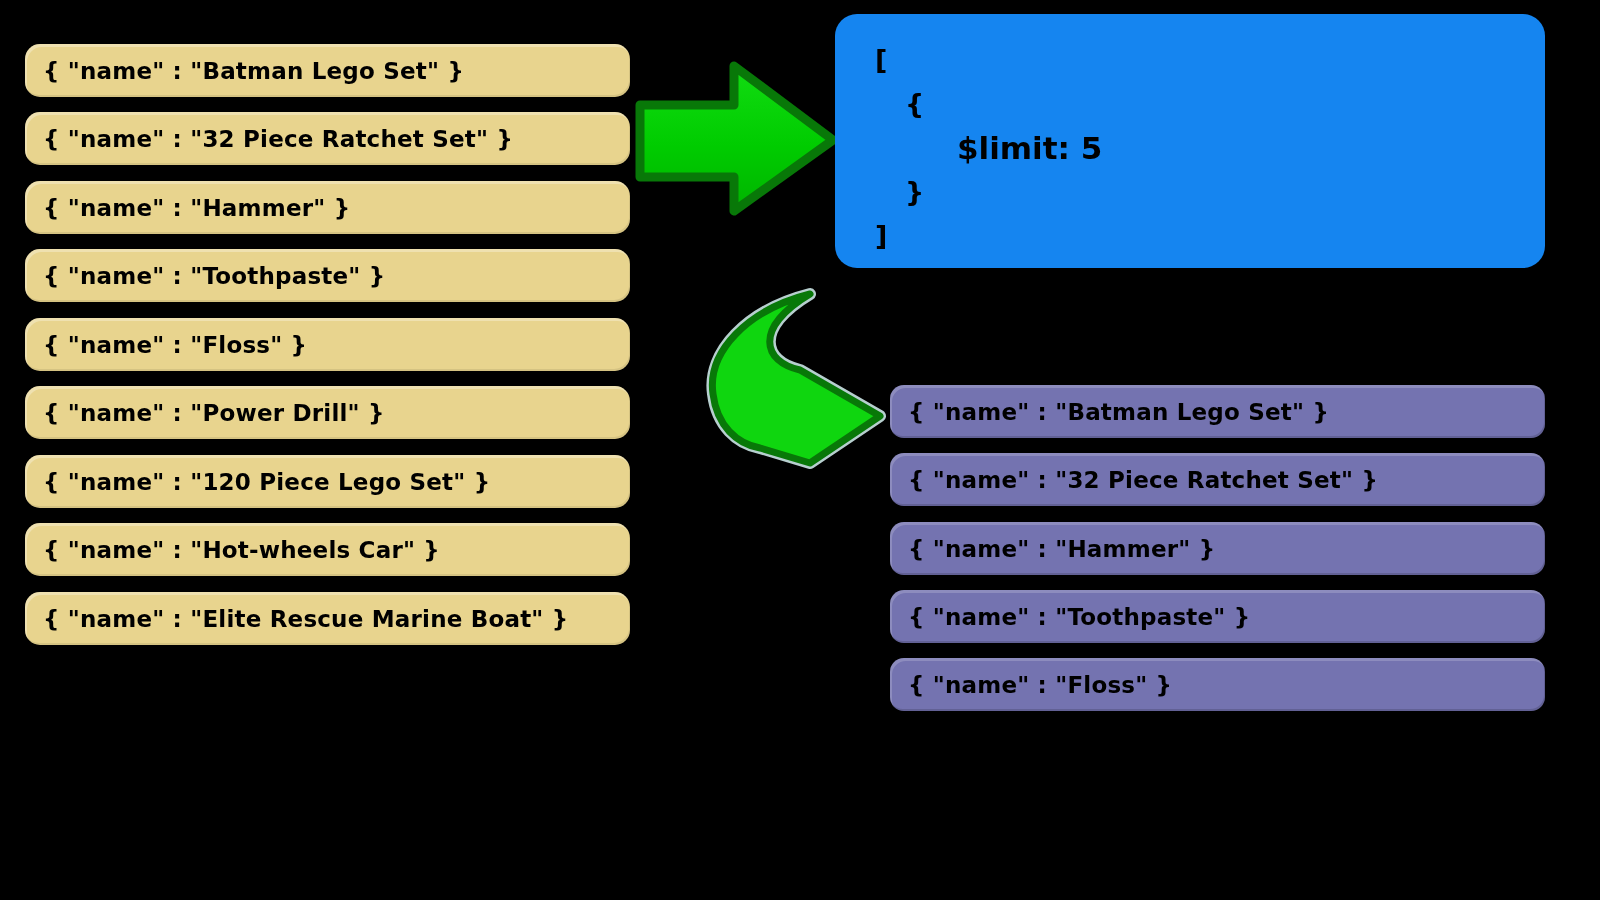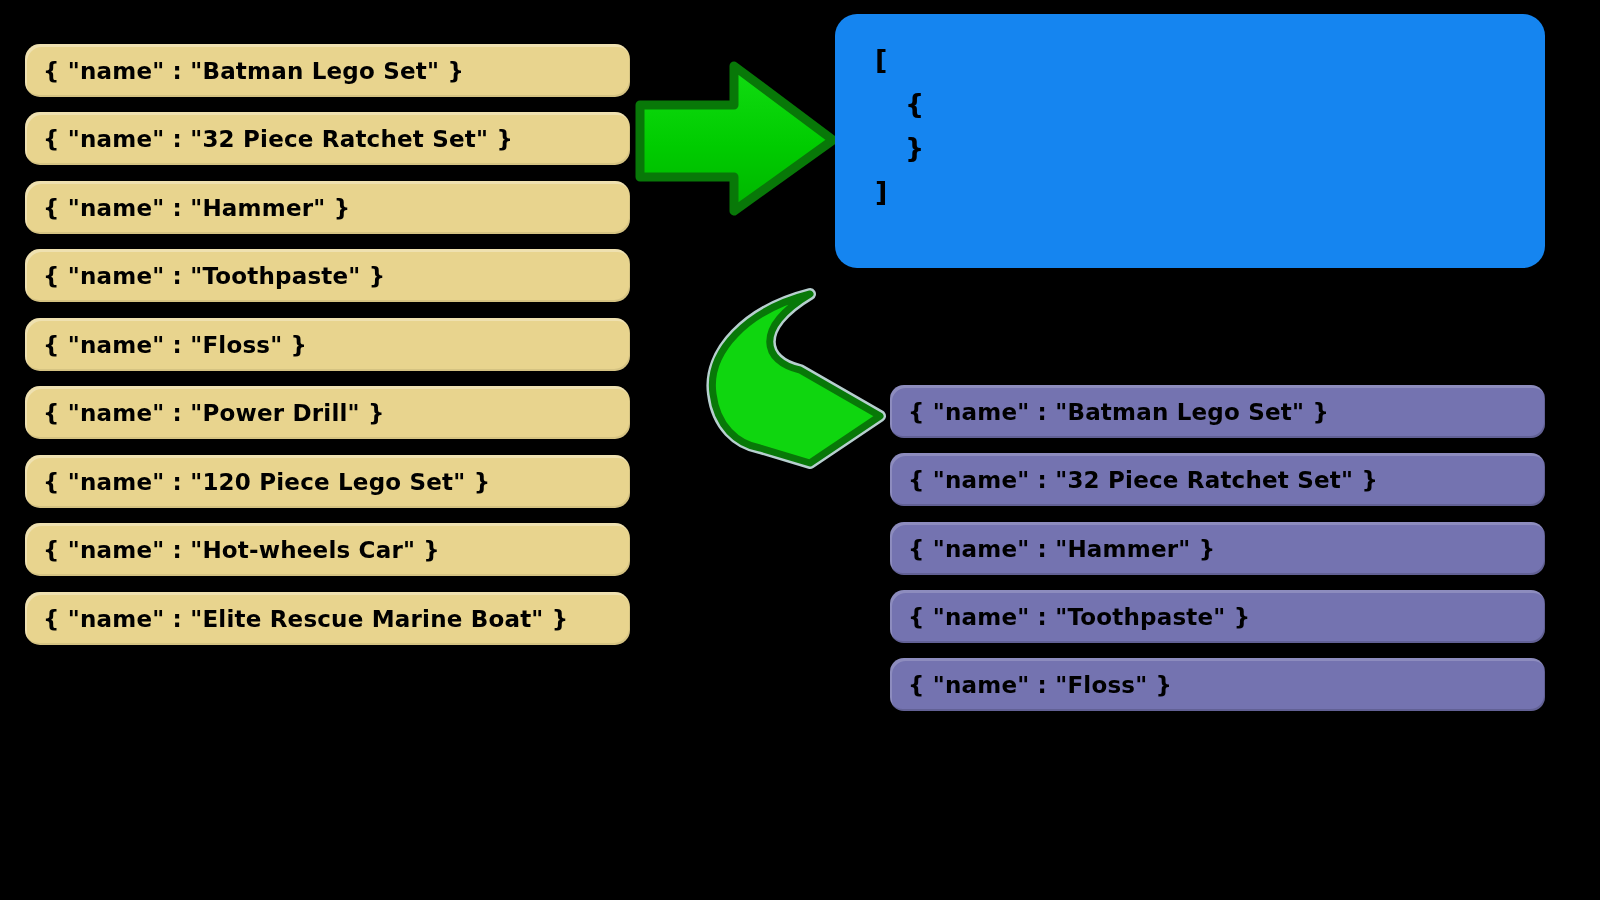--- a/index.html
+++ b/index.html
@@ -53,20 +53,21 @@
         <stop offset="0.55" stop-color="#00CC00"></stop>
         <stop offset="1" stop-color="#00B400"></stop>
       </linearGradient>
     </defs>
     <path d="M6,47 L100,47 L100,8 L199,82 L100,153 L100,119 L6,119 Z" fill="url(#ag)" stroke="#087808" stroke-width="9" stroke-linejoin="round"></path>
   </svg>
 
   <div id="pipeline-box">
     <div class="pline">[</div>
     <div class="pline ind1">{</div>
+    <div class="pline ind2">$limit: 5</div>
     <div class="pline ind1">}</div>
     <div class="pline">]</div>
   </div>
 
   <svg class="arrow-svg" style="left:695px;top:286px" width="195" height="185" viewBox="0 0 195 185">
     <path d="M115,8 C52,24 12,66 18,108 C22,140 42,158 65,162 L115,177 L185,130 L105,84 C68,76 58,42 115,8 Z" fill="none" stroke="#B7CFCF" stroke-width="12" stroke-linejoin="round"></path>
     <path d="M115,8 C52,24 12,66 18,108 C22,140 42,158 65,162 L115,177 L185,130 L105,84 C68,76 58,42 115,8 Z" fill="#0FD60F" stroke="#087808" stroke-width="7" stroke-linejoin="round"></path>
   </svg>
 
   <div class="res" style="top:385px">{ "name" : "Batman Lego Set" }</div>

